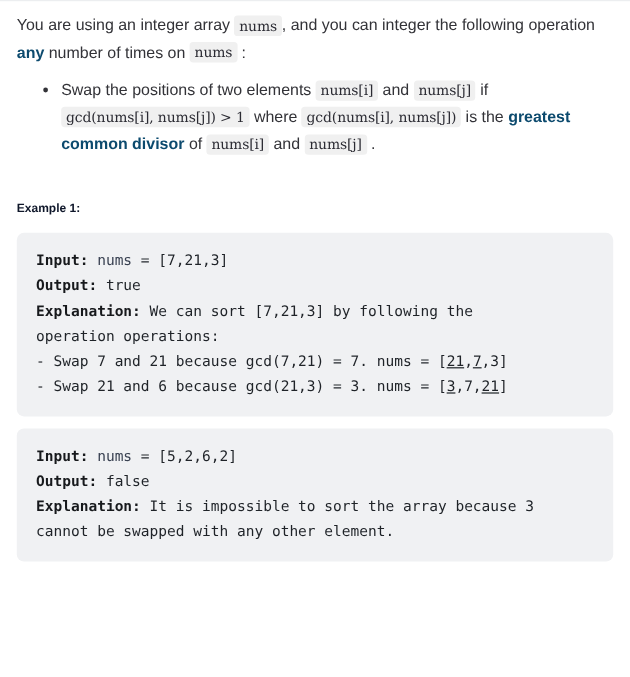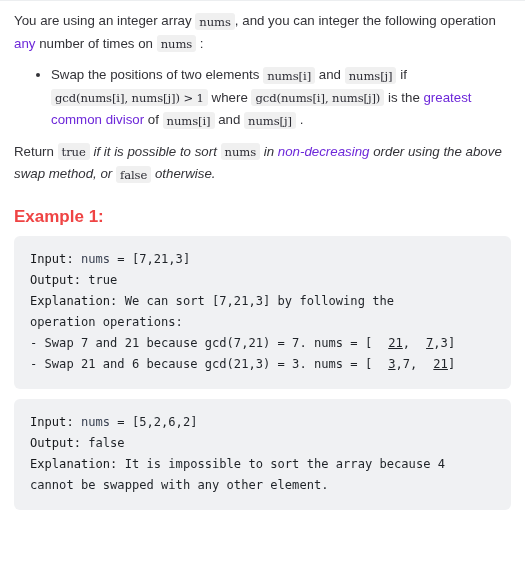--- a/index.html
+++ b/index.html
@@ -36,104 +36,103 @@
   }
   p.intro { padding-top: 2px; }
   p.return-para {
     font-style: italic;
     color: #333338;
     padding-top: 9px;
   }
   p.return-para .lead { font-style: normal; }
 
   ul.bullets {
-    margin: 9px 0 0 0;
+    margin: 9px 0 12px 0;
     padding: 0 0 0 37px;
     list-style: none;
   }
   ul.bullets > li {
     position: relative;
     font-size: 13.3px;
     line-height: 21.5px;
     color: #333338;
   }
   ul.bullets > li::before {
     content: "";
     position: absolute;
     left: -15px;
     top: 9px;
     width: 4px;
     height: 4px;
     border-radius: 50%;
     background: #333338;
   }
 
-  b, strong { font-weight: normal; color: #6d28d9; }
+  b, strong { font-weight: bold; color: #0c4a6e; }
 
   
   code.inline {
     font-family: "DejaVu Serif", "Liberation Serif", serif;
     font-style: normal;
     font-size: 11.6px;
     background: #f0f0f0;
     color: #2b2b33;
     padding: 1.5px 4px;
     border-radius: 3px;
     white-space: pre;
     letter-spacing: -0.1px;
   }
 
   
   h3.example-heading {
     margin: 0;
     padding: 22px 0 0 0;
-    font-size: 17px;
+    font-size: 10px;
     font-weight: bold;
-    color: #ef4444;
+    color: #0f172a;
     line-height: 18px;
   }
 
   
   pre.codeblock {
     margin: 10px 0 0 0;
     background: #f0f1f3;
     border-radius: 6px;
     padding: 13px 16px 14px 16px;
     font-family: "DejaVu Sans Mono", "Liberation Mono", monospace;
     font-size: 12.1px;
     line-height: 21px;
     color: #1f2328;
     white-space: pre-wrap;
     box-sizing: border-box;
   }
-  pre.codeblock .lbl { font-weight: normal; color: #17191c; }
+  pre.codeblock .lbl { font-weight: bold; color: #17191c; }
   pre.codeblock .var { color: #3a4252; }
-  pre.codeblock u { text-decoration: underline; text-underline-offset: 1px; margin-left: 16px; }
+  pre.codeblock u { text-decoration: underline; text-underline-offset: 1px; }
 </style>
 </head>
 <body>
 
 <div class="top-rule"></div>
 
 <div class="page">
 
   <p class="prose intro"><span>You are using an integer array </span><code class="inline">nums</code><span>, and you can integer the following operation </span><b>any</b><span> number of times on </span><code class="inline">nums</code><span> :</span></p>
 
   <ul class="bullets">
     <li><span>Swap the positions of two elements </span><code class="inline">nums[i]</code><span> and </span><code class="inline">nums[j]</code><span> if </span><code class="inline">gcd(nums[i], nums[j]) &gt; 1</code><span> where </span><code class="inline">gcd(nums[i], nums[j])</code><span> is the </span><b>greatest common divisor</b><span> of </span><code class="inline">nums[i]</code><span> and </span><code class="inline">nums[j]</code><span> .</span></li>
   </ul>
 
-  <p class="prose return-para"><span class="lead">Return </span><code class="inline">true</code><span> if it is possible to sort </span><code class="inline">nums</code><span> in </span><b>non-decreasing</b><span> order using the above swap method, or </span><code class="inline">false</code><span> otherwise.</span></p>
 
   <h3 class="example-heading">Example 1:</h3>
   <pre class="codeblock"><span class="lbl">Input:</span><span class="var"> nums</span><span> = [7,21,3]</span>
 <span class="lbl">Output:</span><span> true</span>
 <span class="lbl">Explanation:</span><span> We can sort [7,21,3] by following the</span>
 <span>operation operations:</span>
 <span>- Swap 7 and 21 because gcd(7,21) = 7. nums = [</span><u>21</u><span>,</span><u>7</u><span>,3]</span>
 <span>- Swap 21 and 6 because gcd(21,3) = 3. nums = [</span><u>3</u><span>,7,</span><u>21</u><span>]</span></pre>
 
   <pre class="codeblock"><span class="lbl">Input:</span><span class="var"> nums</span><span> = [5,2,6,2]</span>
 <span class="lbl">Output:</span><span> false</span>
-<span class="lbl">Explanation:</span><span> It is impossible to sort the array because 4</span>
+<span class="lbl">Explanation:</span><span> It is impossible to sort the array because 3</span>
 <span>cannot be swapped with any other element.</span></pre>
 
 </div>
 
 </body></html>

